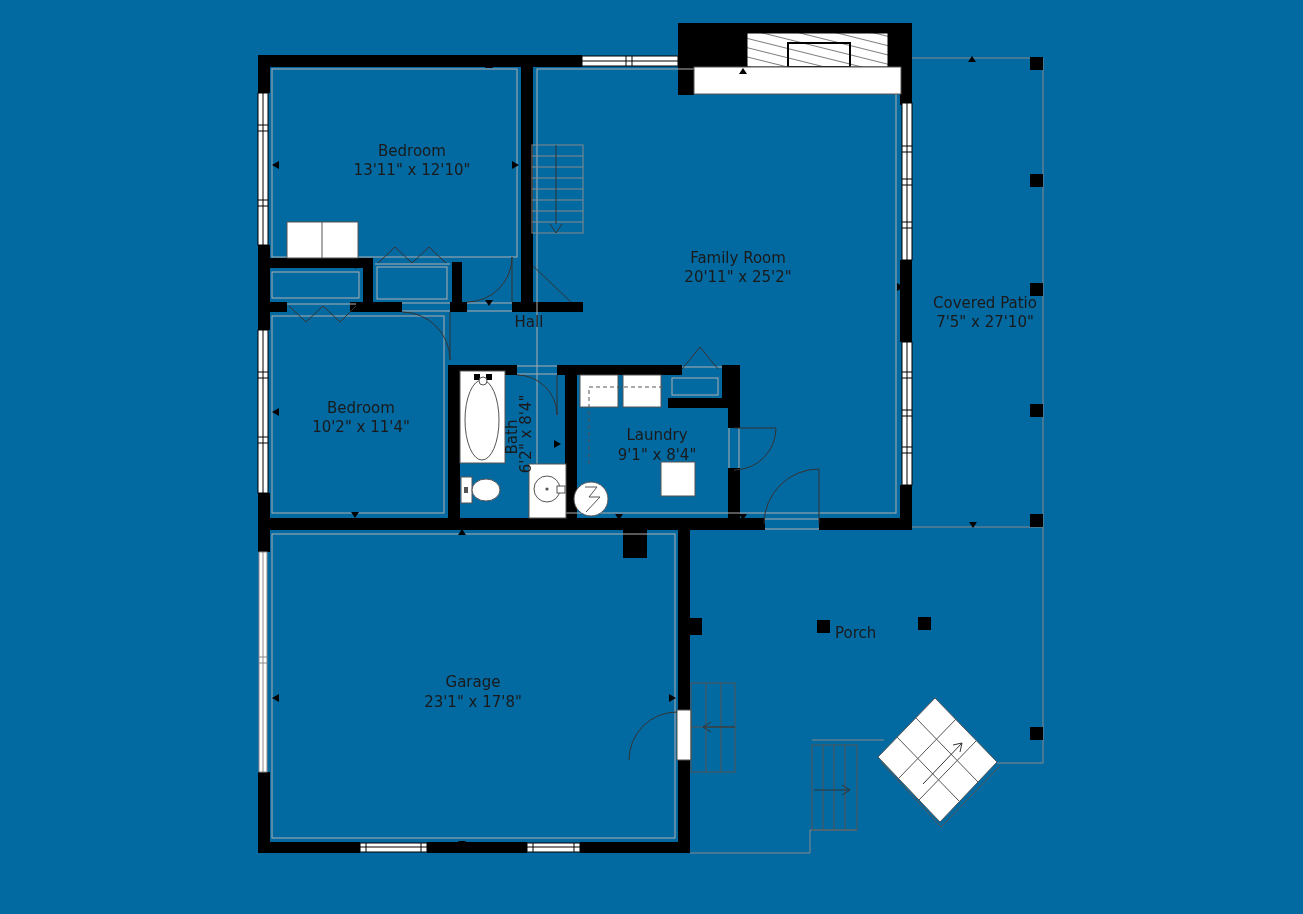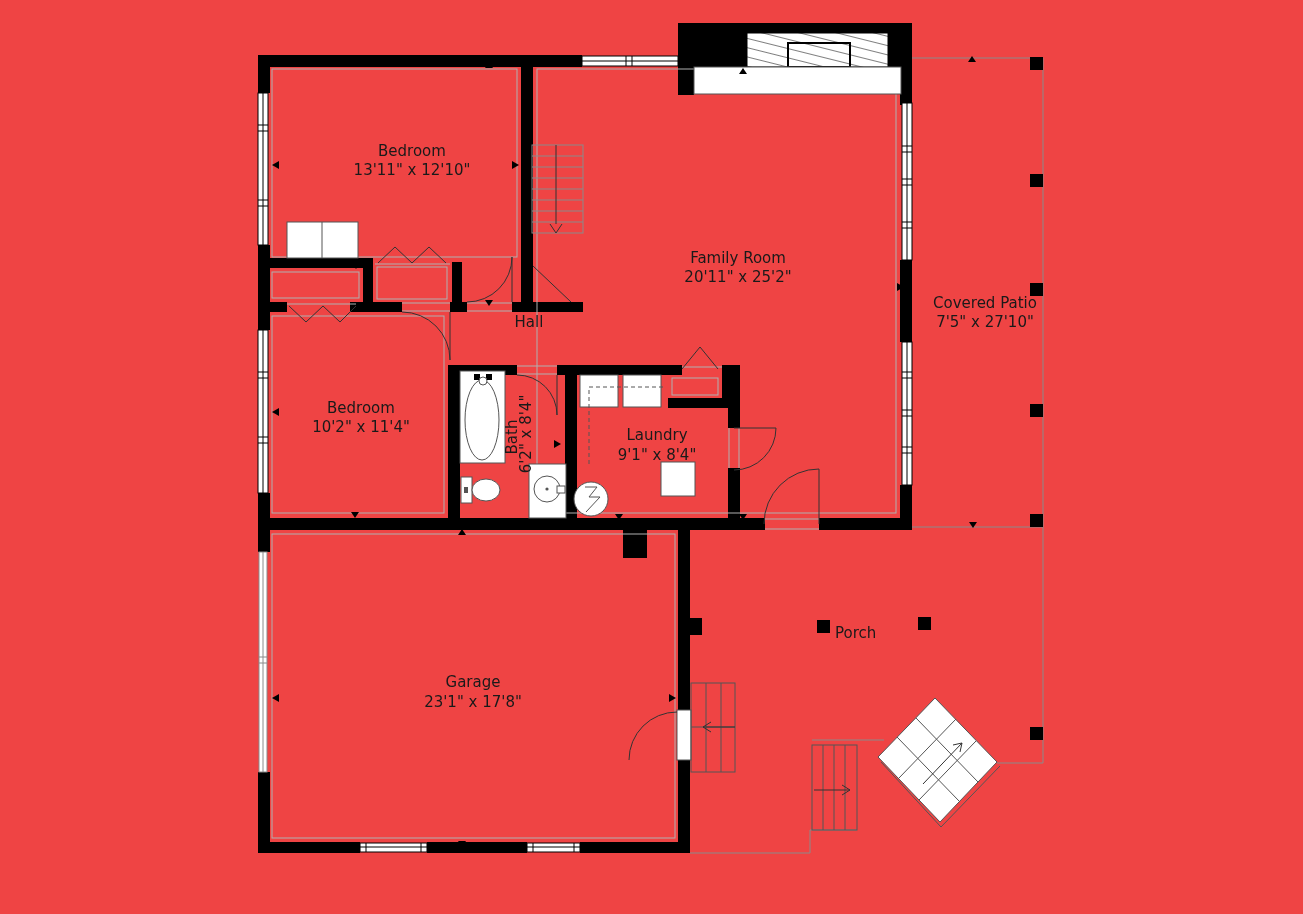--- a/index.html
+++ b/index.html
@@ -1,16 +1,16 @@
 <!DOCTYPE html>
 <html><head>
 <meta charset="utf-8">
 <style>
   html,body{margin:0;padding:0;background:#ffffff;}
-  .stage{width:1303px;height:914px;position:relative;background:#ef4444;overflow:hidden;}
+  .stage{width:1303px;height:914px;position:relative;background:#0369a1;overflow:hidden;}
   svg{display:block;}
   text{font-family:"DejaVu Sans","Liberation Sans",sans-serif;font-size:15px;fill:#1a1a1a;}
   .thin{stroke:#555;stroke-width:1;fill:none;}
   .lt{stroke:#b0b0b0;stroke-width:1;fill:none;}
   .gray{stroke:#8a8a8a;stroke-width:1;fill:none;}
   .dk{stroke:#333;stroke-width:1;fill:none;}
   .winframe{fill:#ffffff;stroke:#000;stroke-width:1;}
   .wline{stroke:#000;stroke-width:1;fill:none;}
   .fixture{fill:#ffffff;stroke:#555;stroke-width:1;}
 </style>

